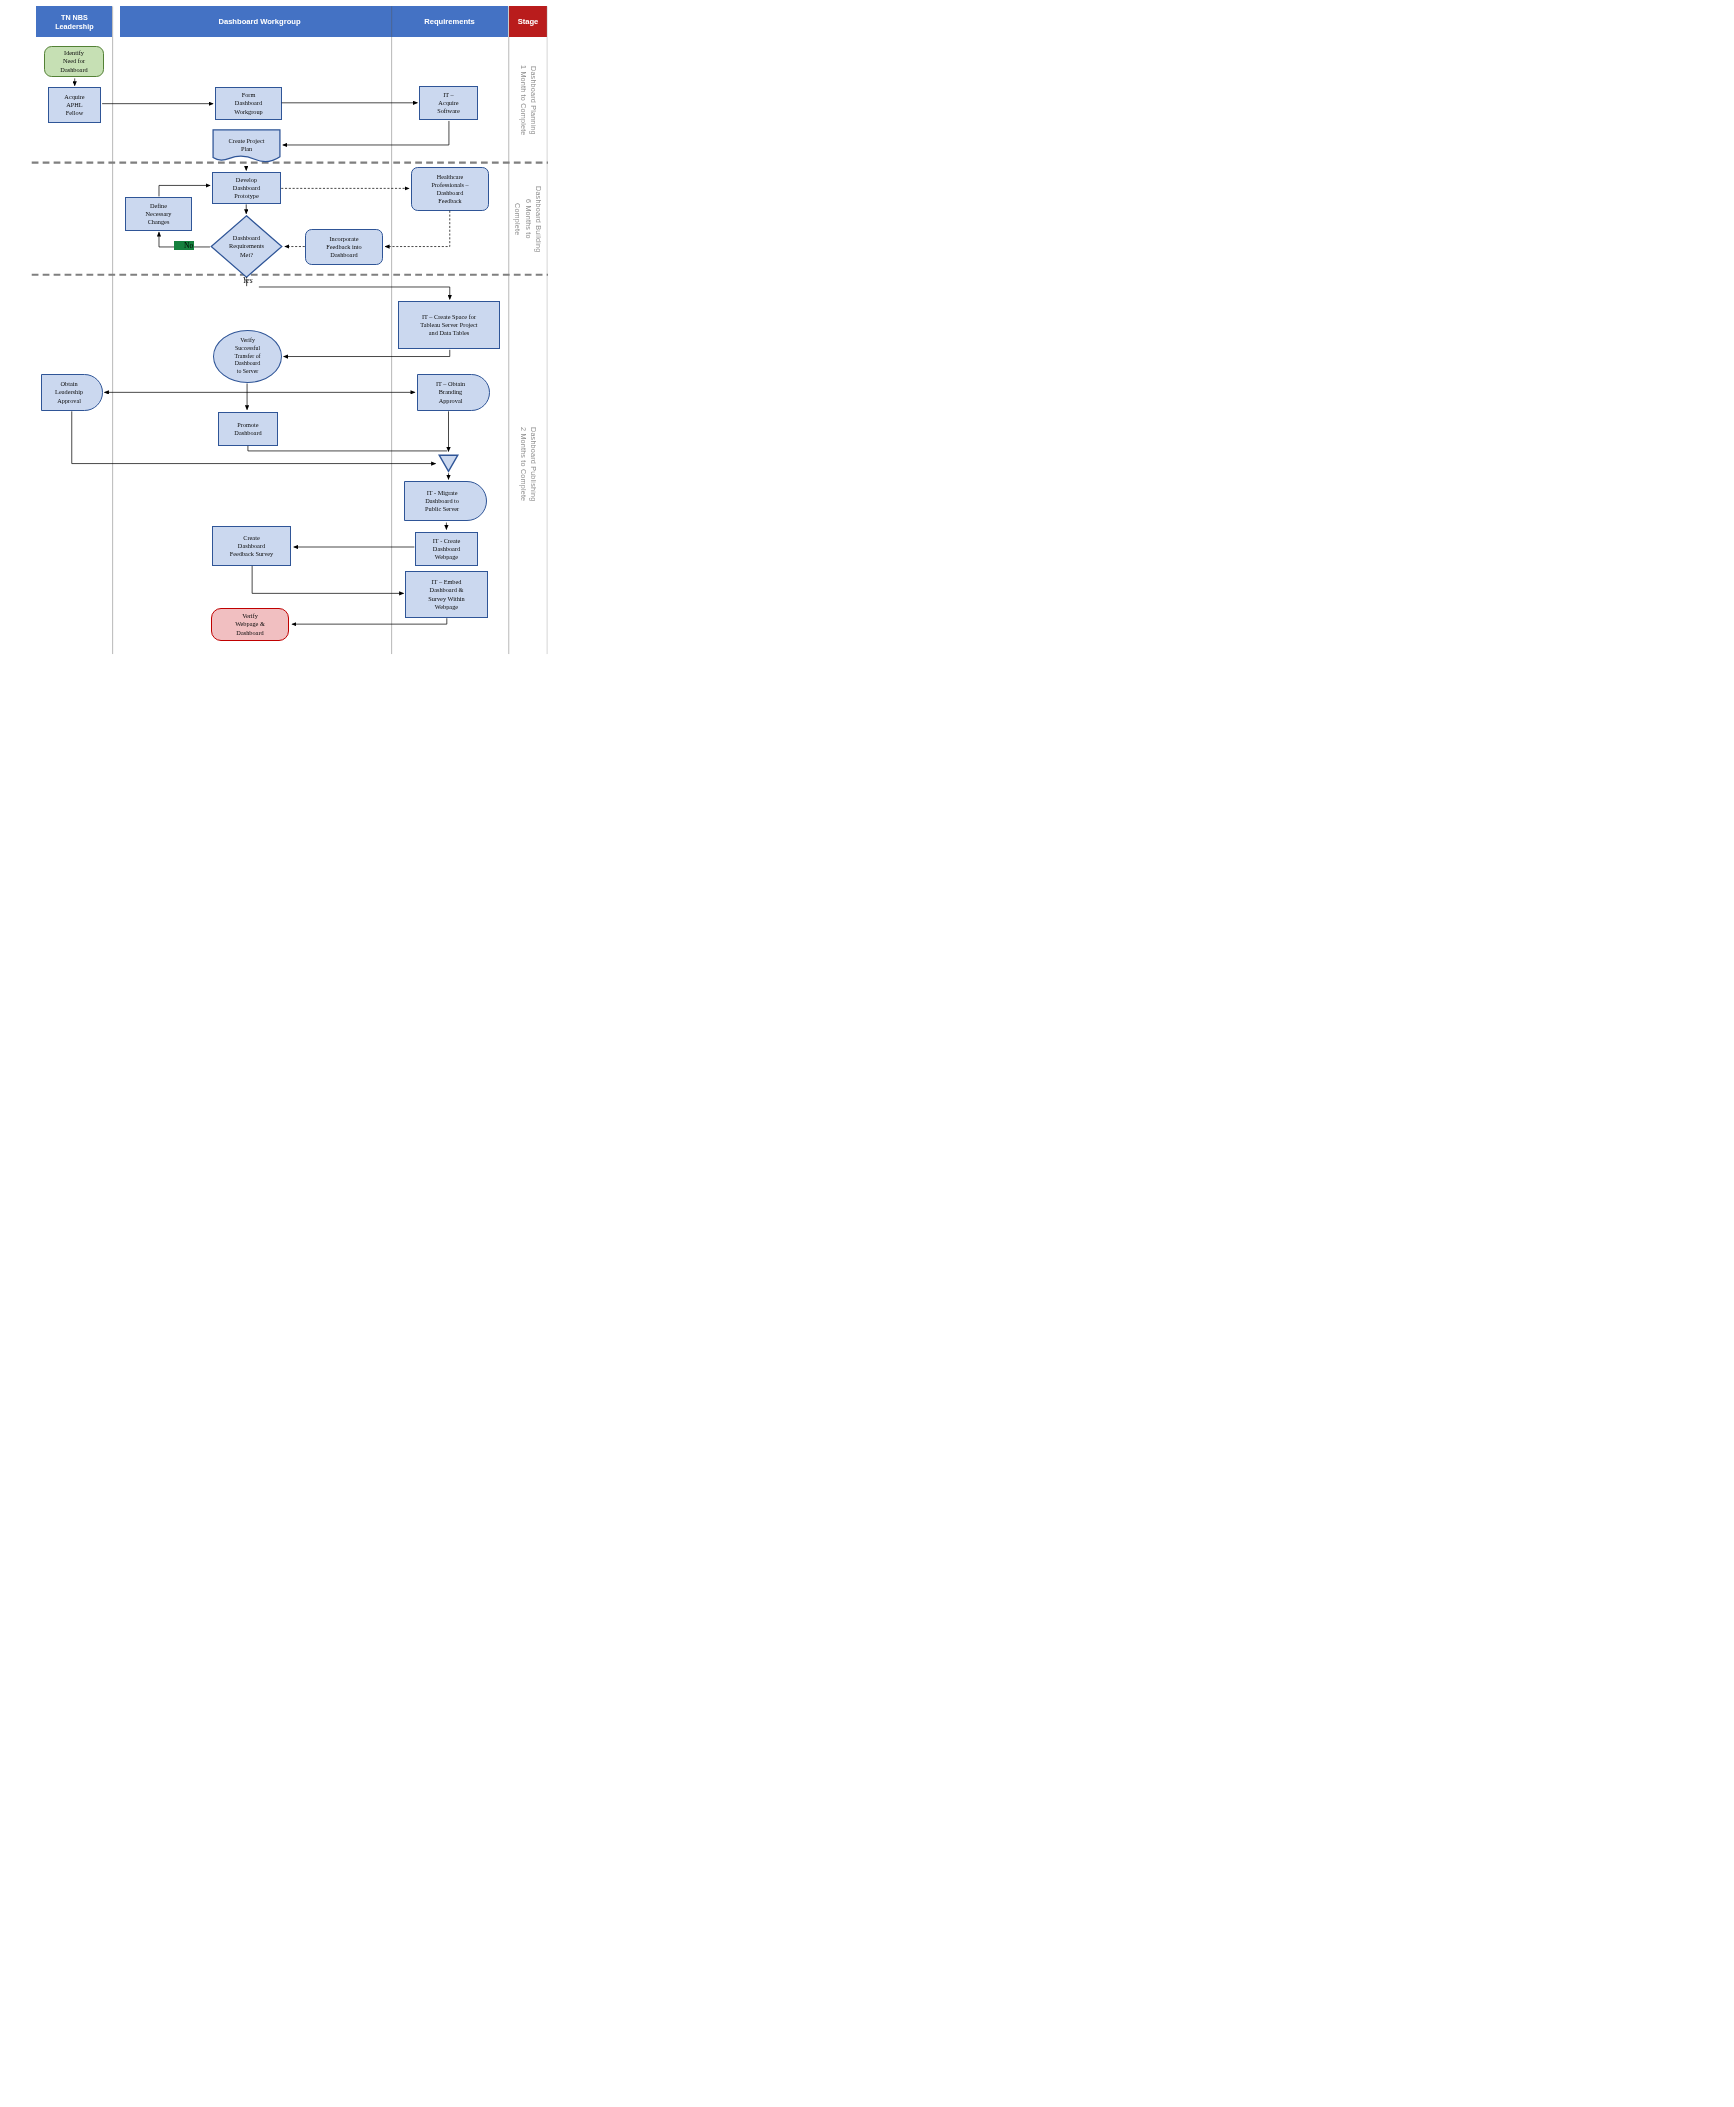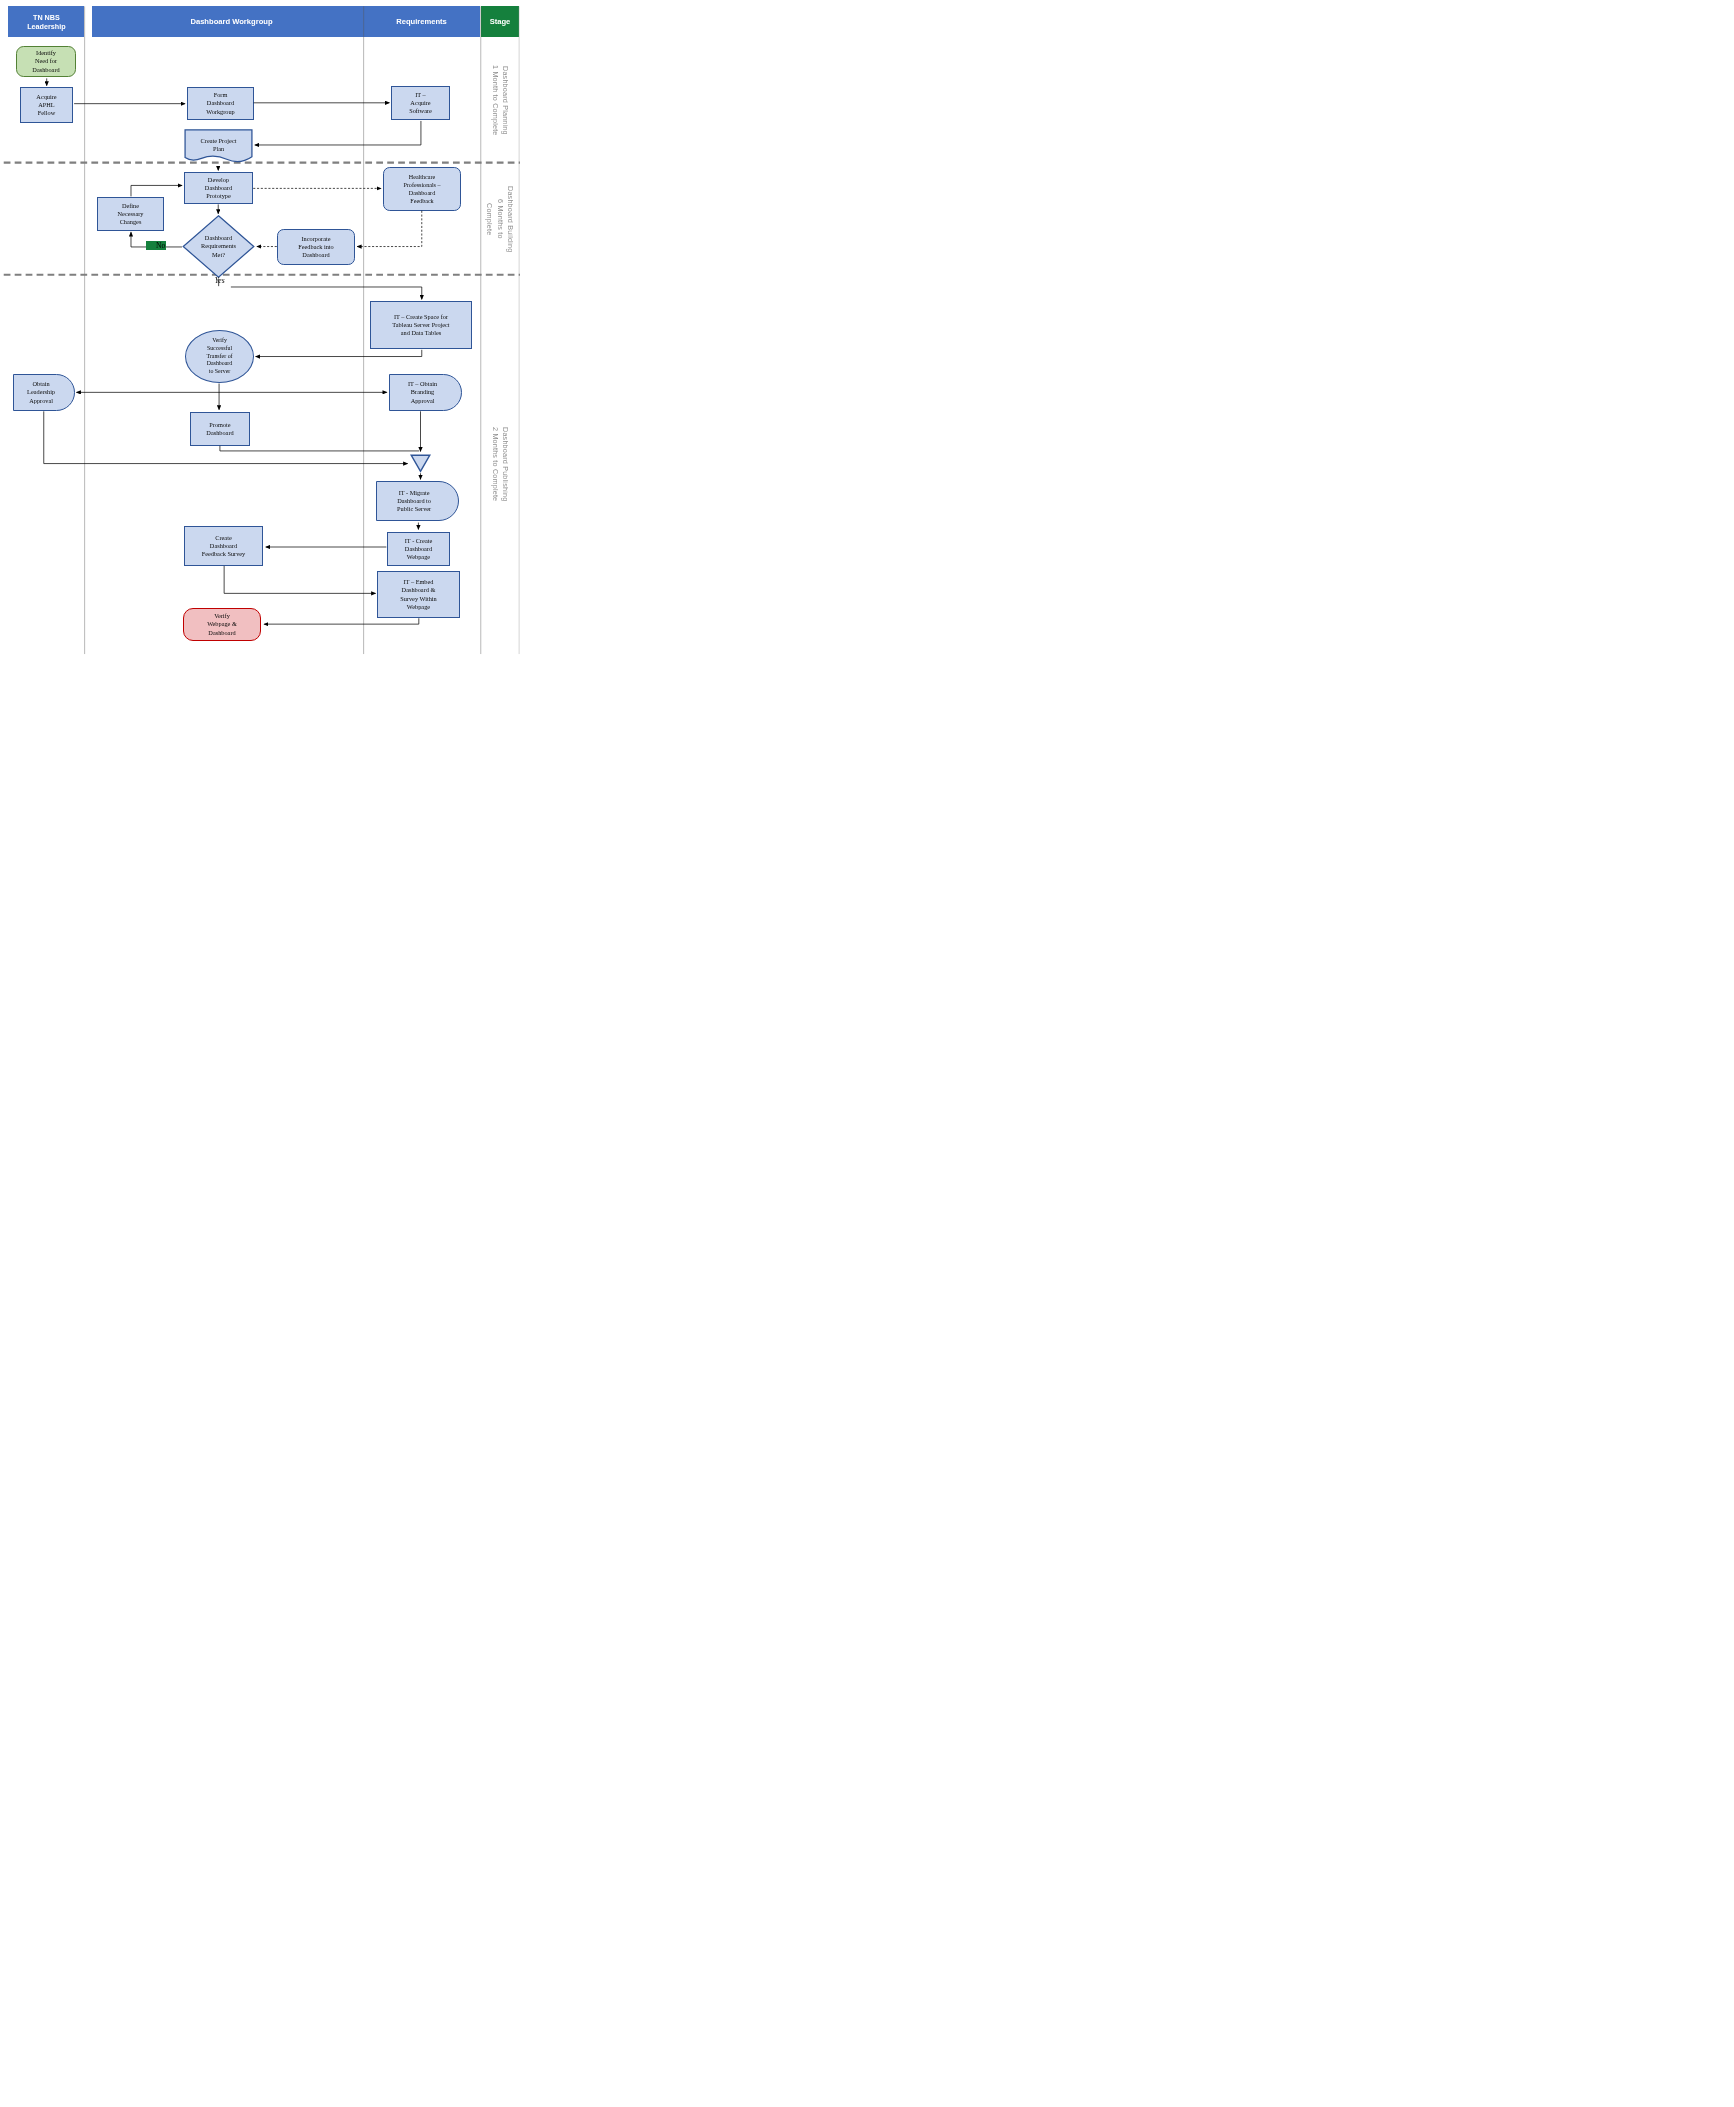--- a/index.html
+++ b/index.html
@@ -1,24 +1,24 @@
 <!DOCTYPE html>
 <html style="font-size:6.7px"><head>
 <meta charset="utf-8">
 <style>
   html,body{margin:0;padding:0;background:#fff;}
   #canvas{position:relative;width:522px;height:657px;background:#fff;overflow:hidden;
-          font-family:"Liberation Serif", serif;}
+          font-family:"Liberation Serif", serif;margin-left:28px;}
   .layer{position:absolute;inset:0;width:522px;height:657px;}
   svg.layer{pointer-events:none;}
   
   .hcell{position:absolute;top:6.3px;height:31px;display:flex;align-items:center;justify-content:center;
          background:#4472C4;color:#fff;font-family:"Liberation Sans",sans-serif;font-weight:bold;
          font-size:7.6px;text-align:center;white-space:pre-line;line-height:1.25;z-index:1;}
-  .hcell.gray{background:#15803d;}
+  .hcell.gray{background:#b91c1c;}
   
   .node{position:absolute;display:flex;align-items:center;justify-content:center;text-align:center;
         font-size:6.3px;line-height:1.32;color:#0b0b0b;white-space:pre-line;z-index:3;box-sizing:border-box;}
   .process{background:#CBD8EF;border:1.1px solid #2F5597;}
   .alt{background:#CBD8EF;border:1.1px solid #2F5597;border-radius:6.7px;}
   .delay{background:#CBD8EF;border:1.1px solid #2F5597;}
   .ellipse{background:#CBD8EF;border:1.1px solid #2F5597;border-radius:50%;font-size:5.9px;line-height:1.3;}
   .term-green{background:#C6E0B4;border:1.3px solid #538135;border-radius:7.6px;}
   .term-red{background:#F1BFC1;border:1.3px solid #C00000;border-radius:10px;}
   .svgnode{background:none;border:none;}

